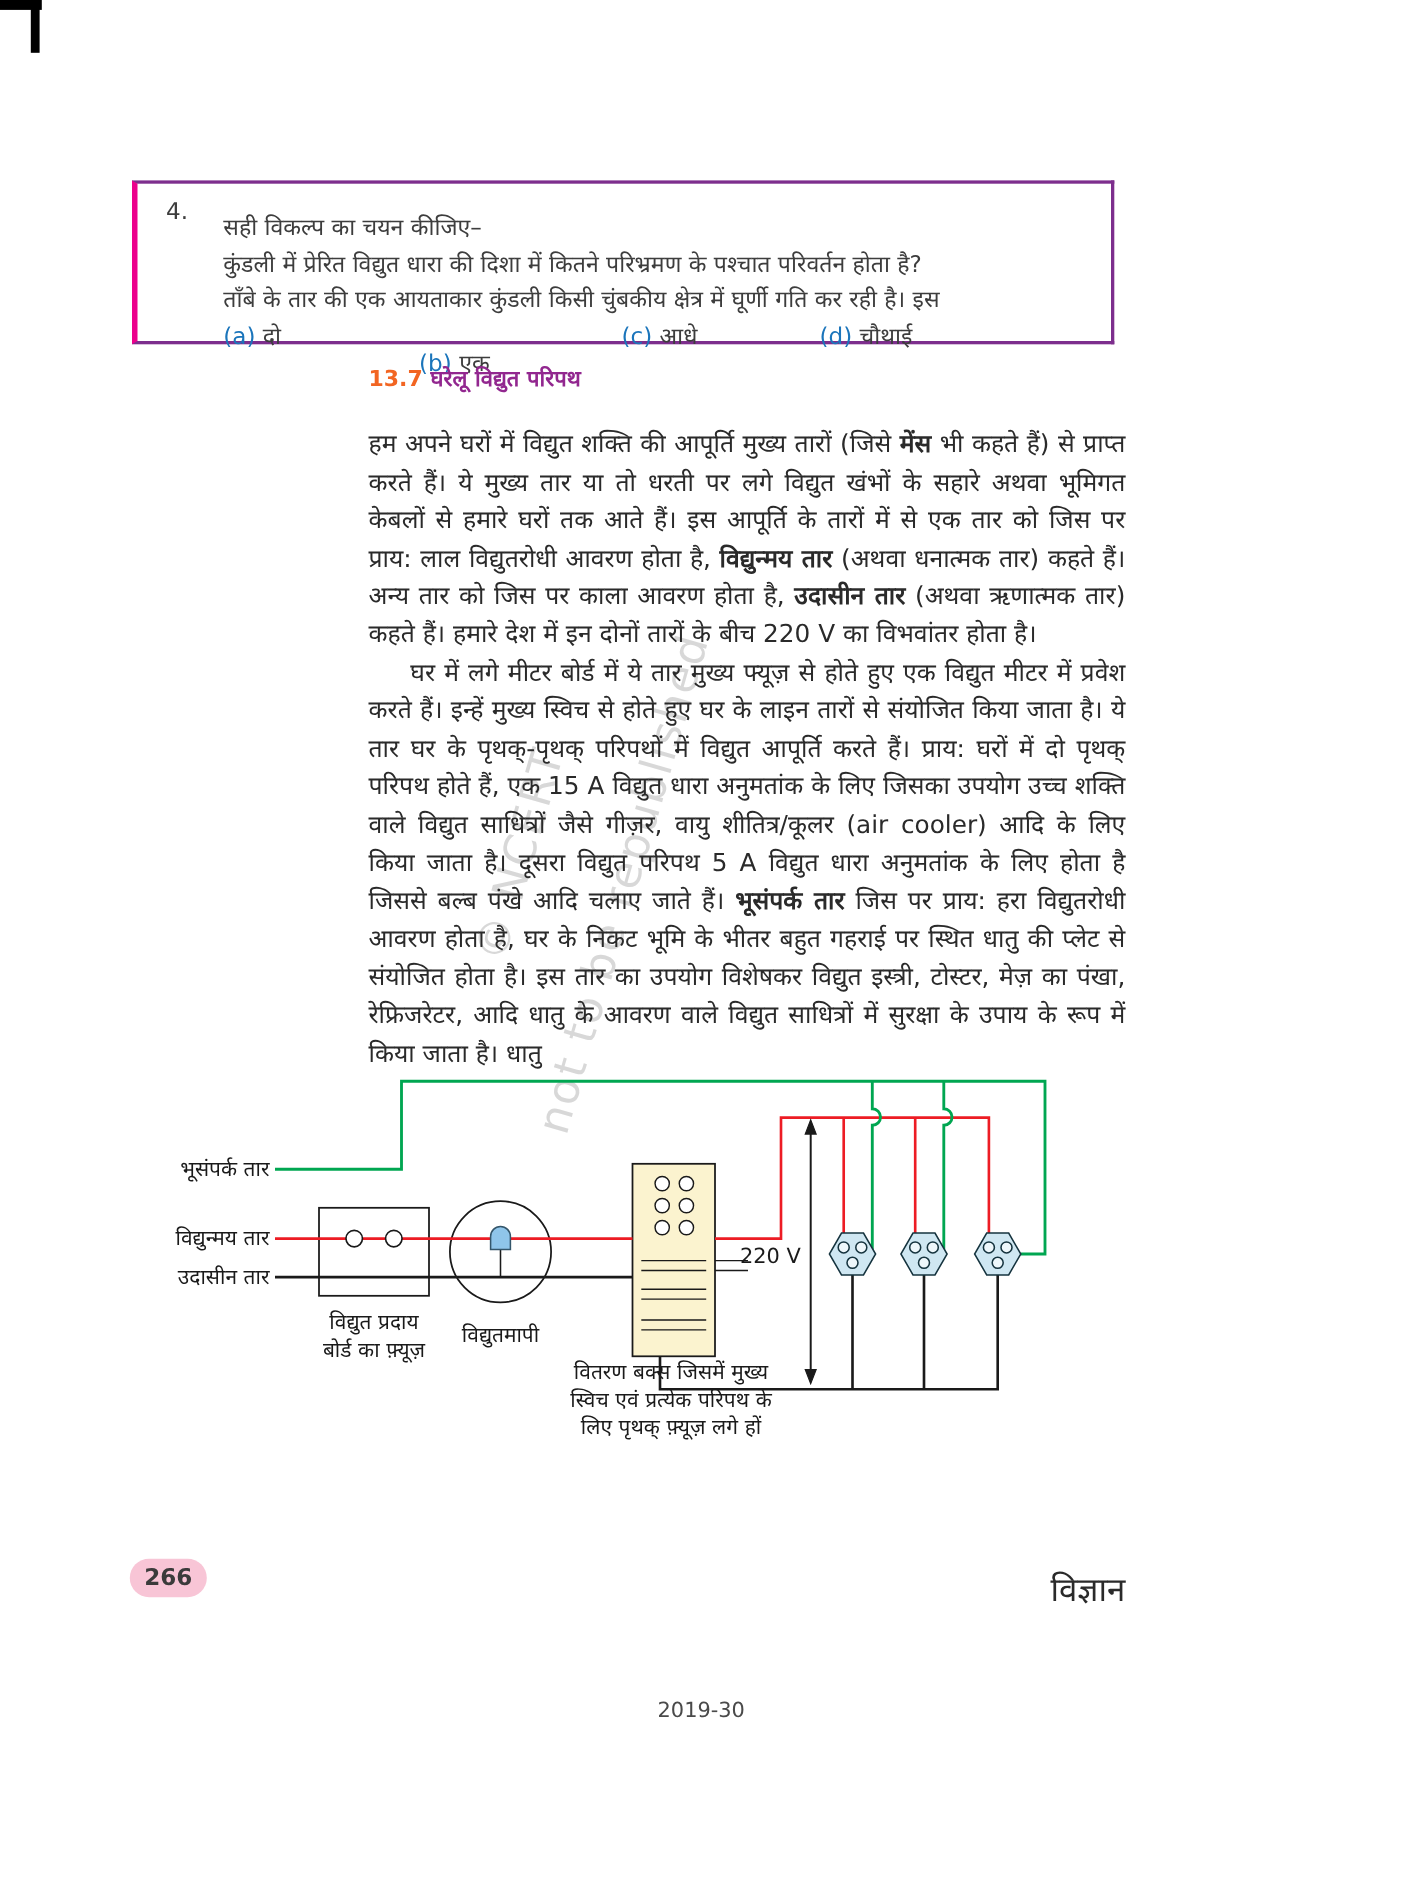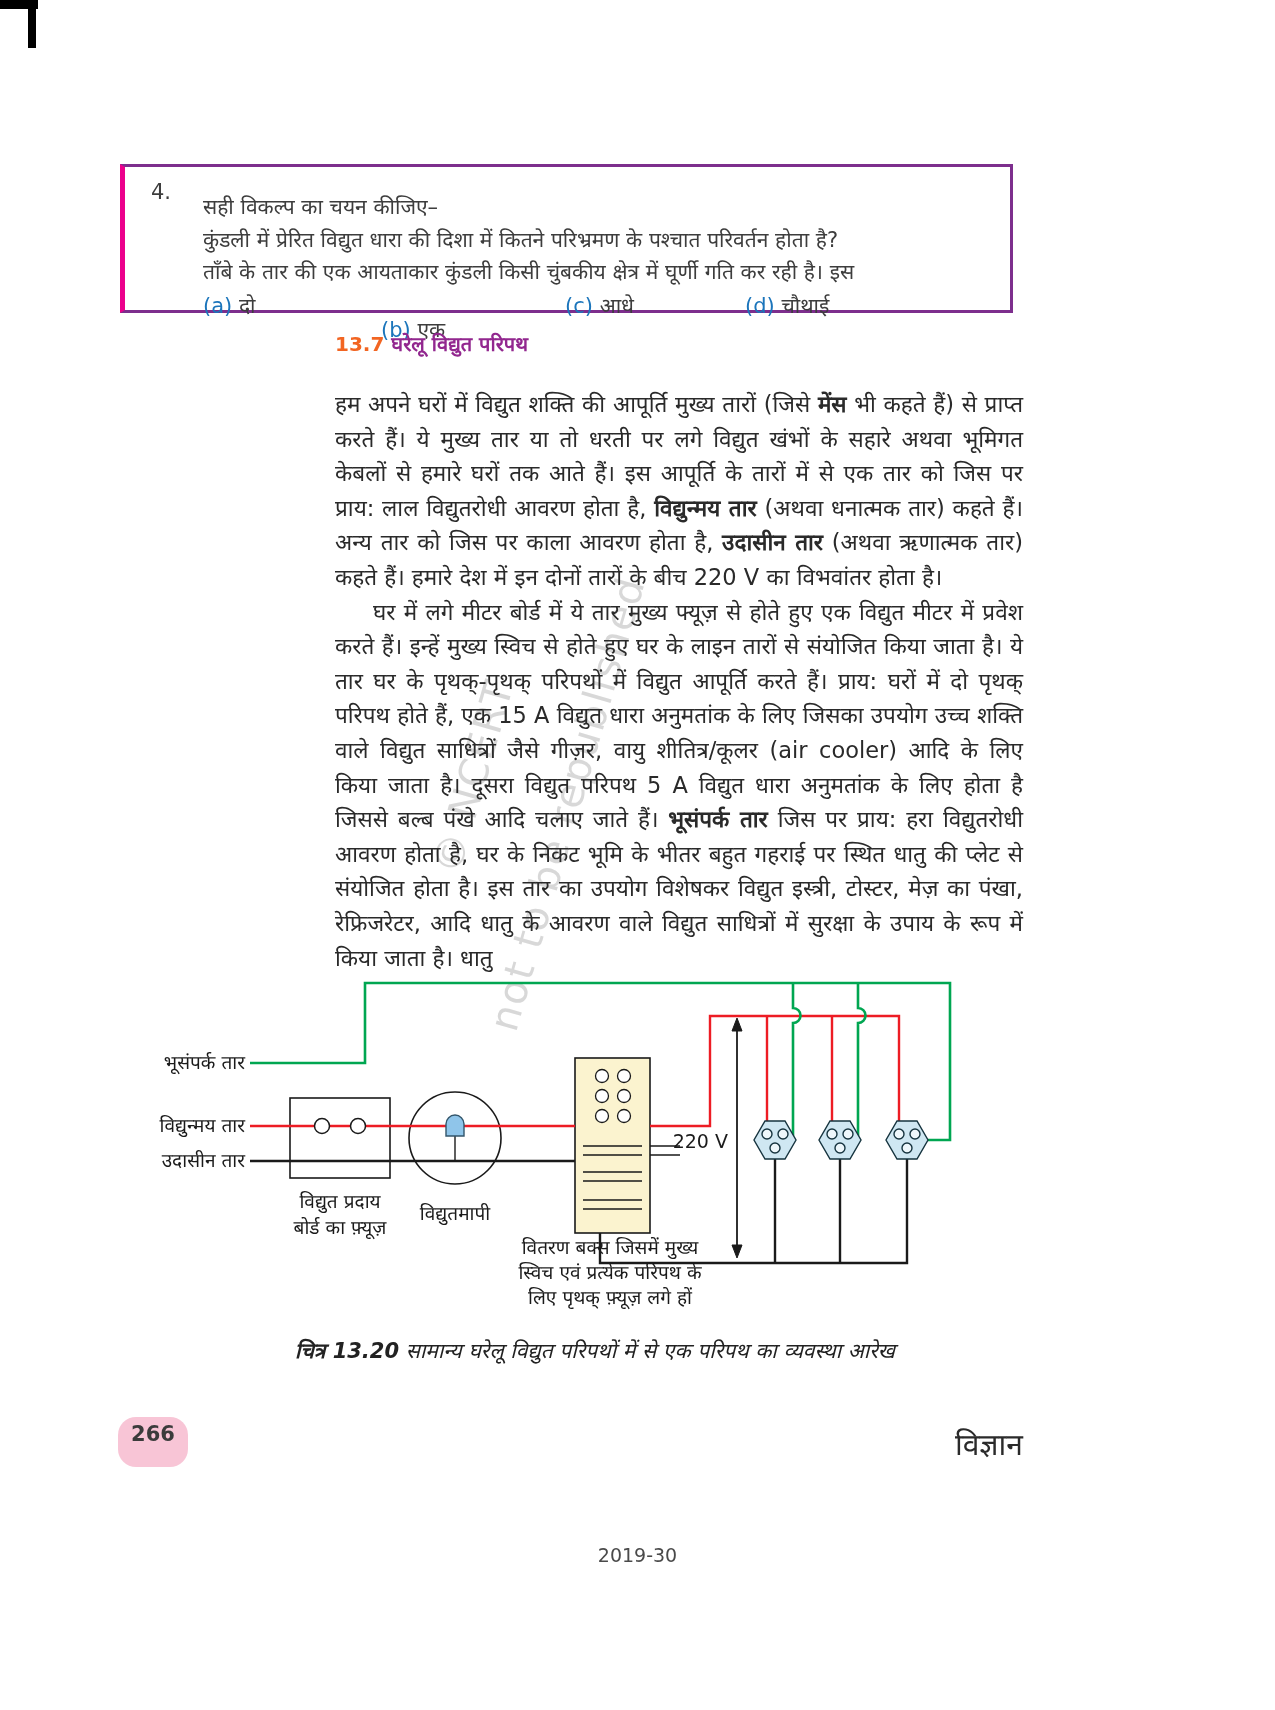--- a/index.html
+++ b/index.html
@@ -47,21 +47,21 @@
   
   .diagram{position:absolute;left:150px;top:978px;width:890px;height:358px;z-index:2;}
   .dlabel{font-size:19px;fill:#1a1a1a;}
 
   
   .caption{position:absolute;left:150px;top:1336px;width:890px;text-align:center;
     font-style:italic;font-size:21px;color:#222;z-index:2;}
   .fig-label{font-weight:bold;}
 
   
-  .pill{position:absolute;left:118px;top:1417px;width:70px;height:50px;background:#f8c5d6;
+  .pill{position:absolute;left:118px;top:1417px;width:70px;height:35px;background:#f8c5d6;
     border-radius:18px;text-align:center;line-height:35px;font-weight:bold;font-size:21px;color:#3b3b3b;z-index:2;}
   .subject{position:absolute;left:880px;top:1423px;width:143px;text-align:right;font-size:30px;color:#2a2a2a;z-index:2;}
   .year{position:absolute;left:0;top:1544px;width:100%;text-align:center;font-size:19px;color:#4a4a4a;z-index:2;}
 </style>
 </head>
 <body>
 
 <div class="page">
 
   <div class="crop-h"></div>
@@ -176,21 +176,18 @@
     <text class="dlabel" x="95" y="189" text-anchor="end">उदासीन तार</text>
 
     <text class="dlabel" x="190" y="230" text-anchor="middle">विद्युत प्रदाय</text>
     <text class="dlabel" x="190" y="256" text-anchor="middle">बोर्ड का फ़्यूज़</text>
     <text class="dlabel" x="305" y="242" text-anchor="middle">विद्युतमापी</text>
     <text class="dlabel" x="460" y="276" text-anchor="middle">वितरण बक्स जिसमें मुख्य</text>
     <text class="dlabel" x="460" y="301" text-anchor="middle">स्विच एवं प्रत्येक परिपथ के</text>
     <text class="dlabel" x="460" y="326" text-anchor="middle">लिए पृथक् फ़्यूज़ लगे हों</text>
   </svg>
 
-  <div class="caption">
-    <span class="fig-label">चित्र 13.20</span><span> सामान्य घरेलू विद्युत परिपथों में से एक परिपथ का व्यवस्था आरेख</span>
-  </div>
 
   <div class="pill">266</div>
   <div class="subject">विज्ञान</div>
   <div class="year">2019-30</div>
 
 </div>
 
 </body></html>

